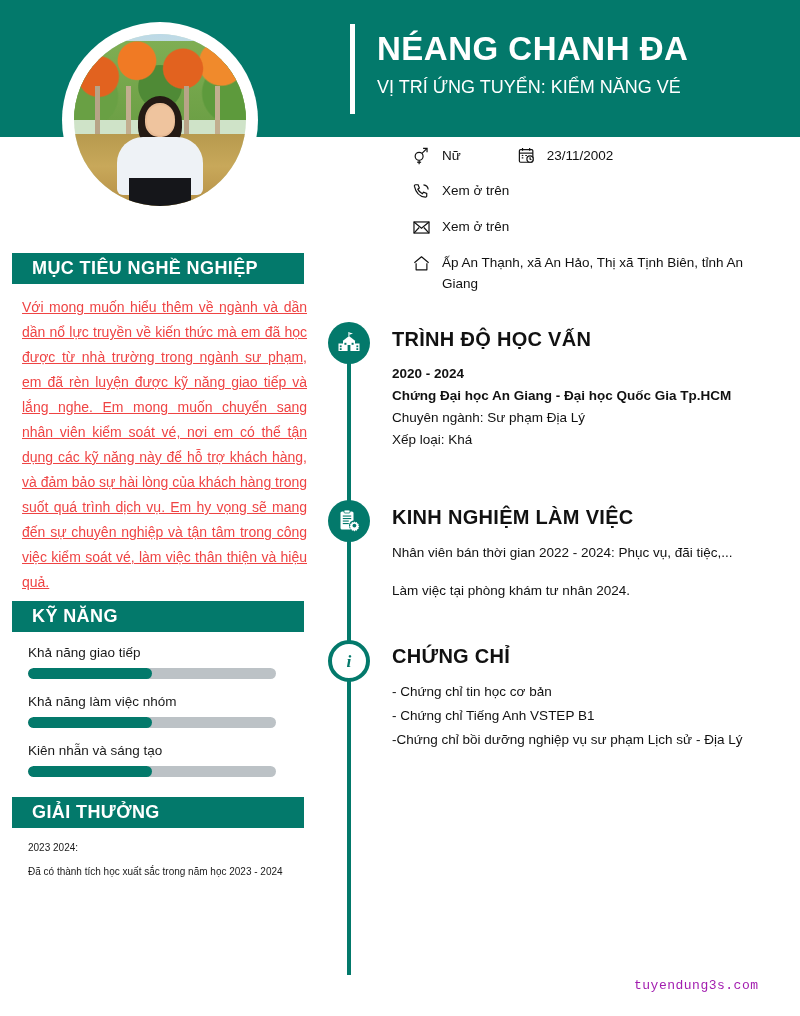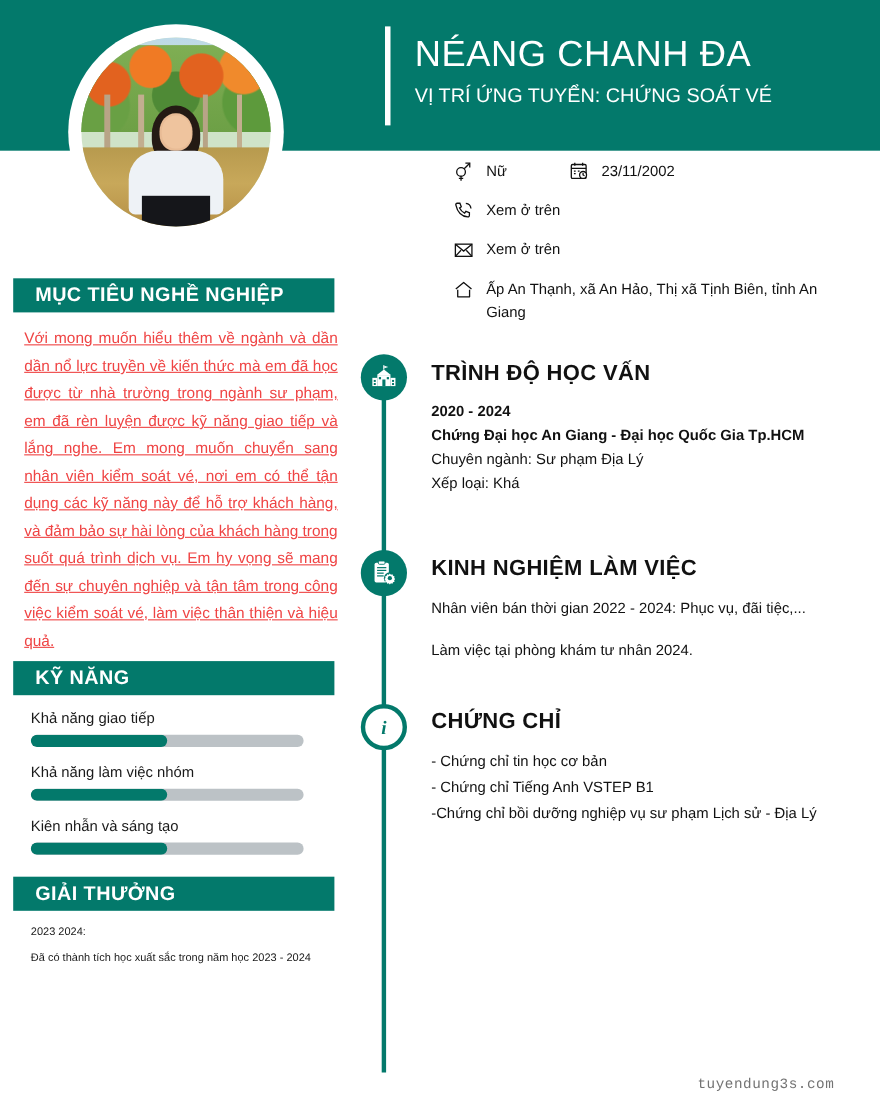--- a/index.html
+++ b/index.html
@@ -24,21 +24,21 @@
   .header-divider {
     position: absolute; left: 350px; top: 24px;
     width: 5px; height: 90px;
     background: #ffffff;
   }
   .header-text {
     position: absolute; left: 377px; top: 28px;
     width: 410px;
   }
   .cand-name {
-    font-size: 33px; font-weight: normal; color: #ffffff;
+    font-size: 33px; font-weight: bold; color: #ffffff;
     letter-spacing: 0.5px; line-height: 42px; white-space: nowrap;
   }
   .cand-position {
     font-size: 18px; color: #ffffff; line-height: 26px;
     margin-top: 4px; white-space: nowrap;
   }
 
   
   .photo-ring {
     position: absolute; left: 62px; top: 22px;
@@ -183,33 +183,33 @@
     font-size: 20px; font-weight: bold; color: #111;
     letter-spacing: 0.3px; margin-bottom: 12px;
   }
   .tl-strong { font-size: 13.5px; font-weight: bold; color: #111; line-height: 22px; text-align: justify; }
   .tl-plain { font-size: 13.5px; color: #111; line-height: 22px; }
   .tl-para { font-size: 13.5px; color: #111; line-height: 24px; text-align: justify; margin-top: 4px; }
 
   .watermark {
     position: absolute; left: 634px; top: 978px;
     font-family: "Liberation Mono", monospace;
-    font-size: 13px; color: #737373; letter-spacing: 0.5px;
+    font-size: 13px; color: #a21caf; letter-spacing: 0.5px;
   }
 </style>
 </head>
 <body>
 
 <div id="cv">
 
   <div class="header-band"></div>
   <div class="header-divider"></div>
   <div class="header-text">
     <div class="cand-name">NÉANG CHANH ĐA</div>
-    <div class="cand-position">VỊ TRÍ ỨNG TUYỂN: CHỨNG SOÁT VÉ</div>
+    <div class="cand-position">VỊ TRÍ ỨNG TUYỂN: KIỂM NĂNG VÉ</div>
   </div>
 
   <div class="photo-ring"></div>
   <div class="photo-circle">
     <div class="ph-sky"></div>
     <div class="ph-canopy"></div>
     <div class="ph-trunks"></div>
     <div class="ph-ground"></div>
     <div class="ph-person-hair"></div>
     <div class="ph-person-head"></div>

